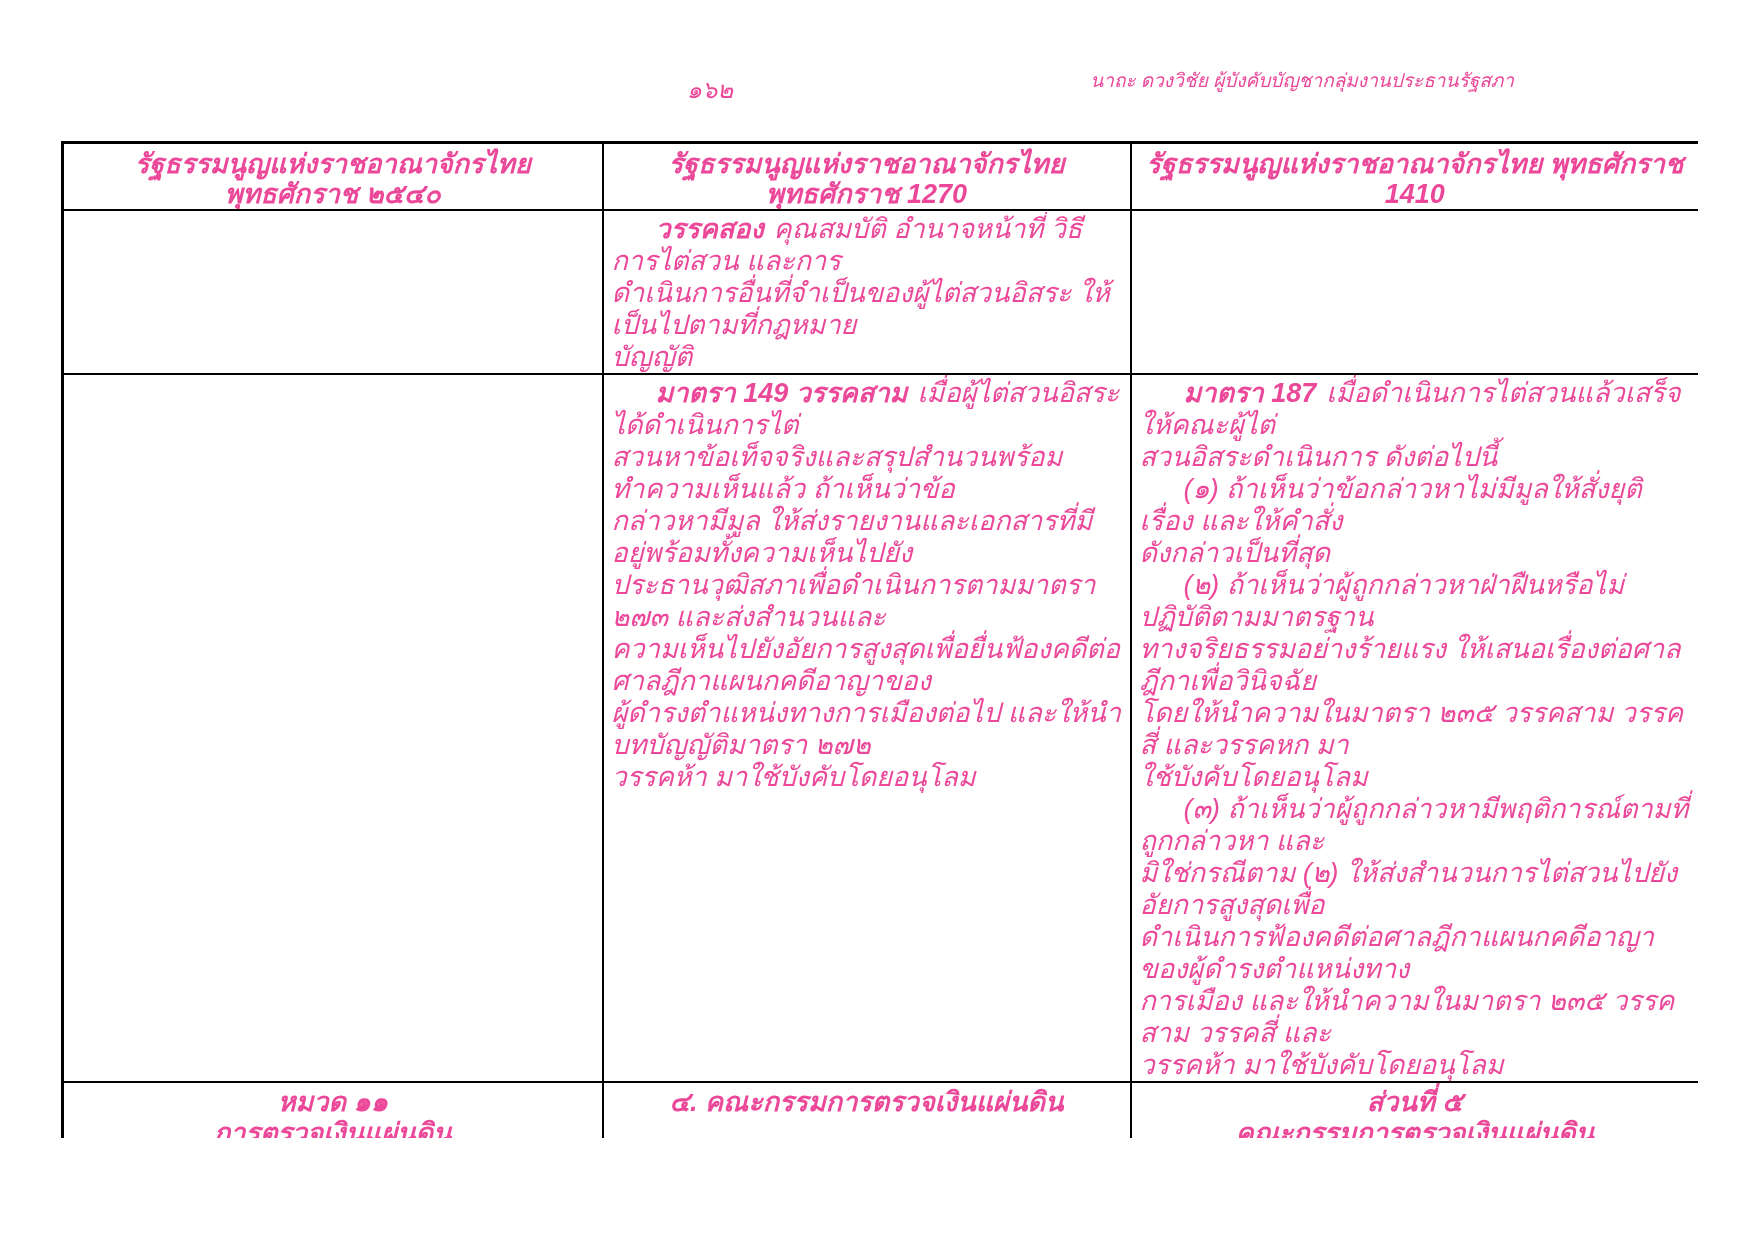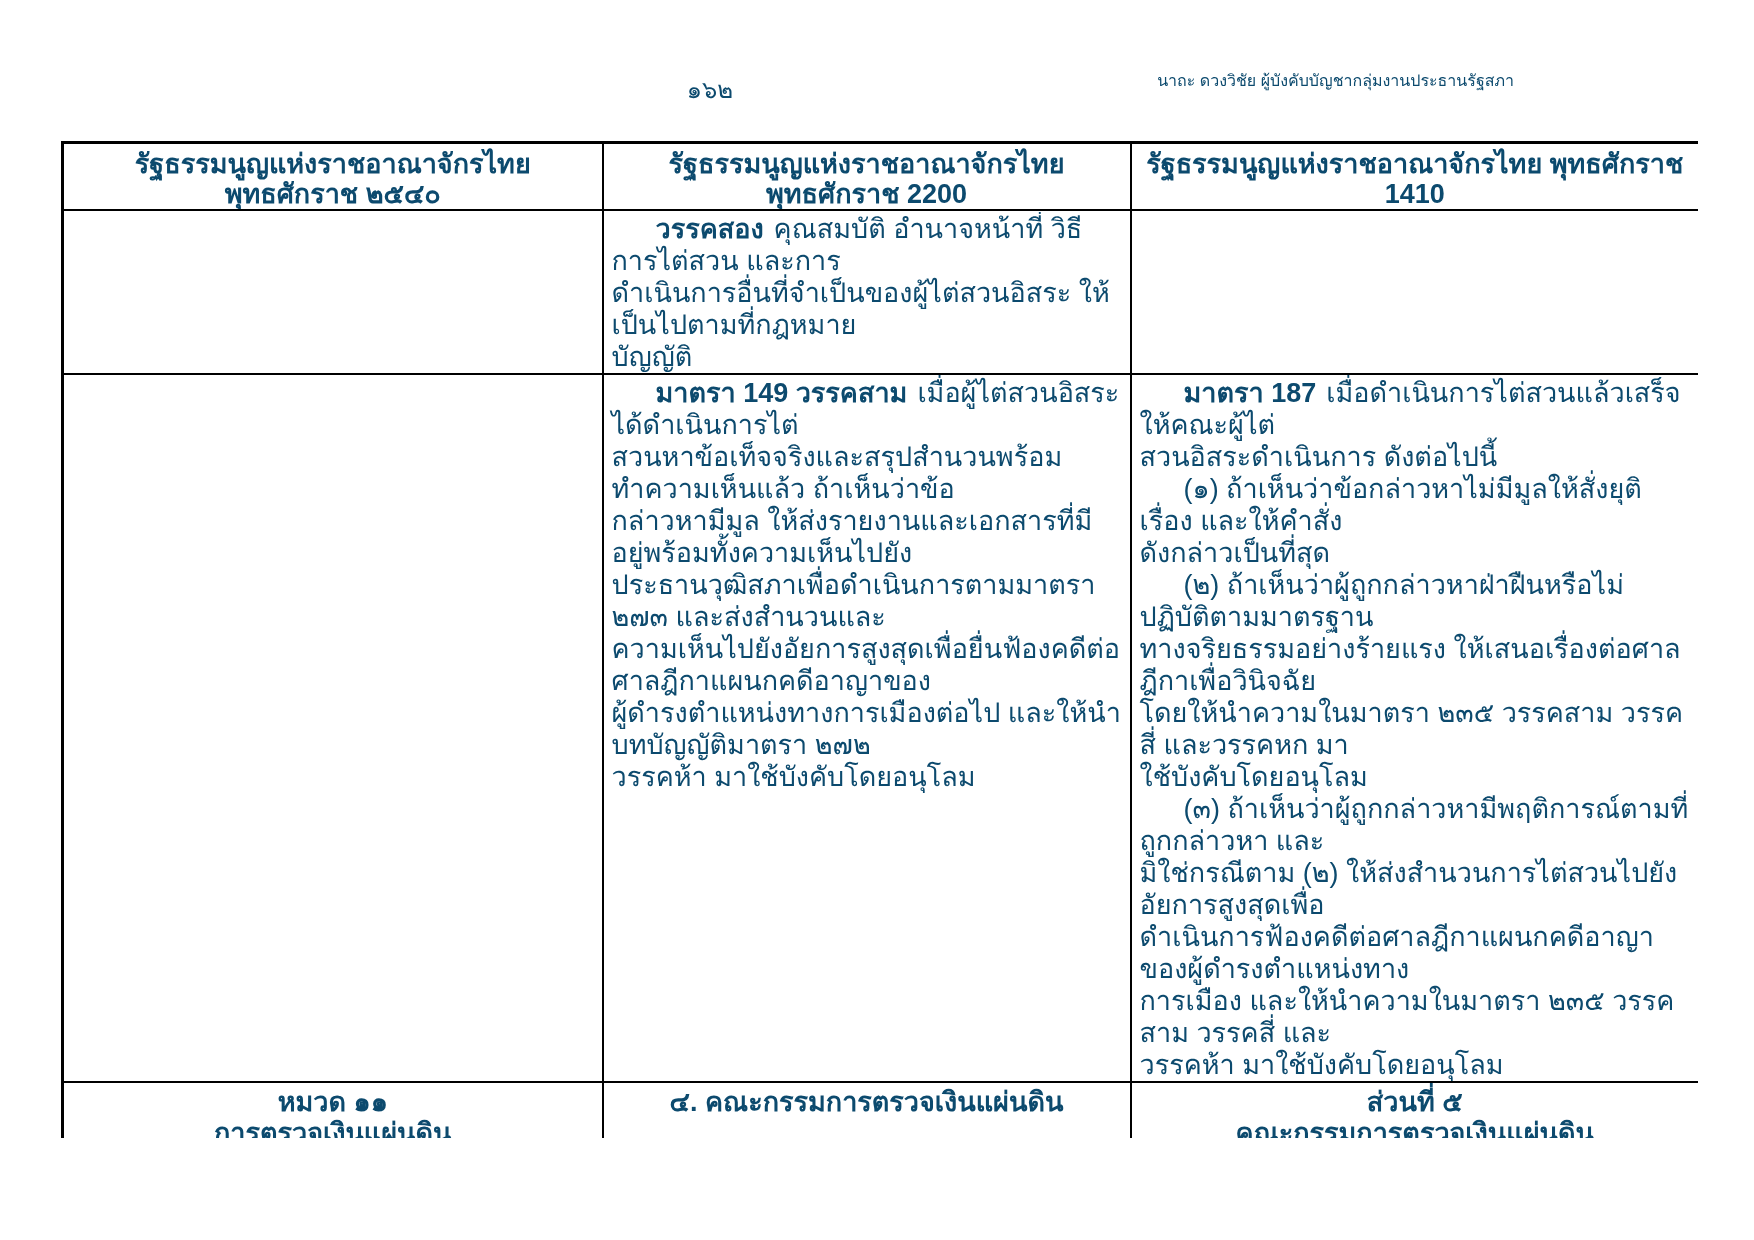--- a/index.html
+++ b/index.html
@@ -1,30 +1,31 @@
 <!DOCTYPE html>
 <html><head>
 <meta charset="utf-8">
 <style>
   html,body{margin:0;padding:0;background:#e8e8e8;}
   .page{
     position:relative;
     width:1754px;height:1240px;
     background:#ffffff;
     font-family:"Liberation Sans","DejaVu Sans",sans-serif;
-    color:#0c4a6e;
+    color:#ec4899;
     overflow:hidden;
+    font-style:italic;
   }
   .page-number{
     position:absolute;left:660px;top:70px;width:100px;
     font-size:24px;text-align:center;
   }
   .author-block{
     position:absolute;top:62px;right:240px;width:700px;
-    font-size:16px;text-align:right;line-height:38px;
+    font-size:19px;text-align:right;line-height:38px;
   }
   .table-wrap{
     position:absolute;left:61px;top:141px;width:1637px;height:997px;
     overflow:hidden;
   }
   table.cmp{
     border-collapse:collapse;table-layout:fixed;
     width:1637px;height:997px;
     border:3px solid #000;
   }
@@ -67,21 +68,21 @@
     <table class="cmp">
       <colgroup>
           <col class="c1">
           <col class="c2">
           <col class="c3">
         </colgroup>
 
       <tbody>
           <tr class="hdr-row">
         <td>รัฐธรรมนูญแห่งราชอาณาจักรไทย พุทธศักราช ๒๕๔๐</td>
-        <td>รัฐธรรมนูญแห่งราชอาณาจักรไทย พุทธศักราช 2200</td>
+        <td>รัฐธรรมนูญแห่งราชอาณาจักรไทย พุทธศักราช 1270</td>
         <td>รัฐธรรมนูญแห่งราชอาณาจักรไทย พุทธศักราช 1410</td>
       </tr>
 
       <tr class="r2">
         <td></td>
         <td>
               <div class="para"><b>วรรคสอง</b>คุณสมบัติ อำนาจหน้าที่ วิธีการไต่สวน และการ
 ดำเนินการอื่นที่จำเป็นของผู้ไต่สวนอิสระ ให้เป็นไปตามที่กฎหมาย
 บัญญัติ</div>
             </td>

